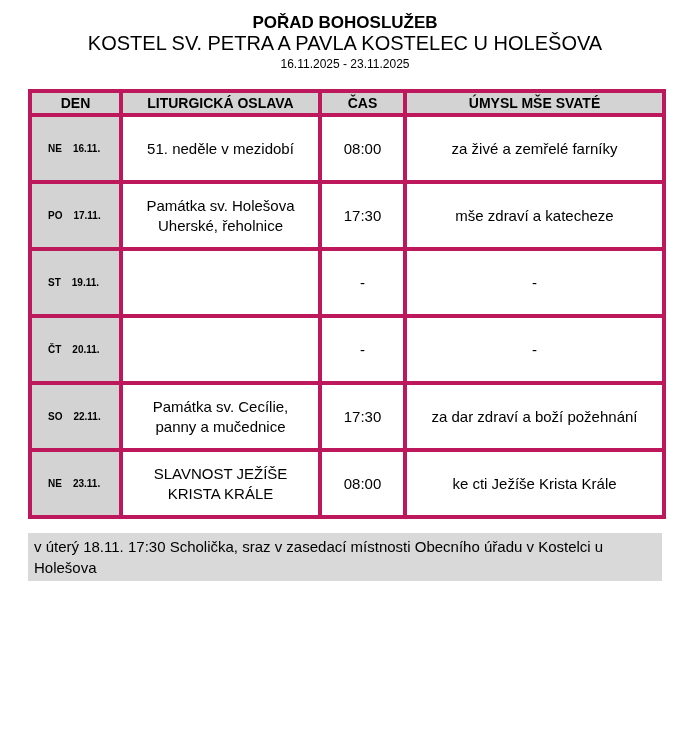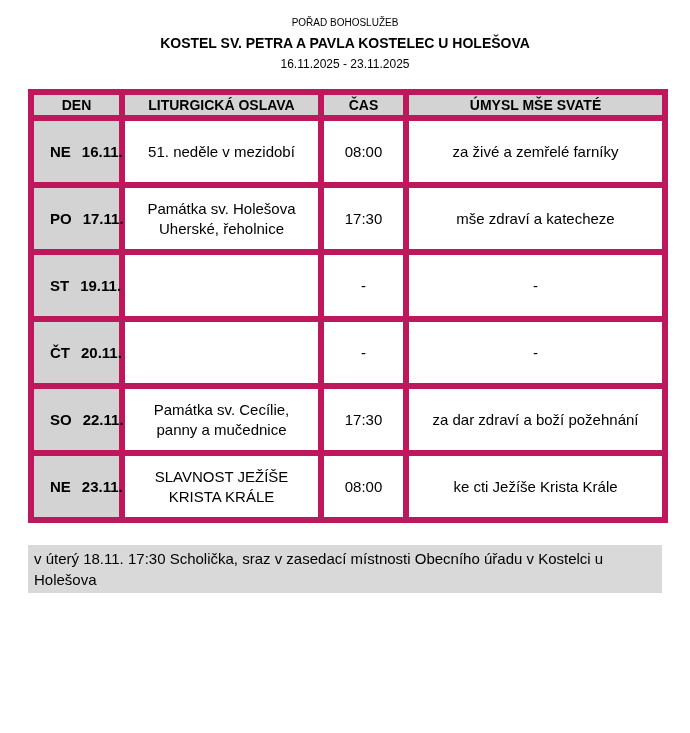--- a/index.html
+++ b/index.html
@@ -10,68 +10,68 @@
     color: #000000;
     font-family: "Liberation Sans", sans-serif;
   }
   .page {
     width: 690px;
     height: 733px;
     padding: 8px 28px 0 28px;
     position: relative;
   }
   .titles { text-align: center; margin-top: 4px; }
-  .title-line1 { font-size: 10px; font-weight: normal; line-height: 21px; }
-  .title-line2 { font-size: 14px; font-weight: bold; line-height: 21px; }
+  .title-line1 { font-size: 17px; font-weight: bold; line-height: 21px; }
+  .title-line2 { font-size: 20px; font-weight: normal; line-height: 21px; }
   .date-range  { font-size: 12px; font-weight: normal; line-height: 20px; }
 
   table.schedule {
     border-collapse: collapse;
     width: 634px;
     margin-top: 15px;
     border: 2px solid #000;
     table-layout: fixed;
   }
   table.schedule th,
   table.schedule td {
-    border: 6px solid #be185d;
+    border: 4px solid #be185d;
     padding: 2px 16px;
     vertical-align: middle;
   }
   table.schedule th {
     background: #d3d3d3;
     font-size: 14px;
     font-weight: bold;
     height: 23px;
     text-align: center;
   }
   col.c-den   { width: 91px; }
   col.c-osl   { width: 199px; }
   col.c-cas   { width: 85px; }
   col.c-umysl { width: 259px; }
 
   tr.data-row { height: 67px; }
   td.day-cell {
     background: #d3d3d3;
     font-weight: bold;
-    font-size: 15px;
+    font-size: 10px;
     text-align: left;
     padding-left: 7px;
   }
   td.day-cell .day-date { margin-left: 11px; }
   td.celebration-cell,
   td.time-cell,
   td.intention-cell {
     font-size: 15px;
     text-align: center;
     line-height: 20px;
   }
   .footer-note {
     width: 634px;
-    margin-top: 22px;
+    margin-top: 14px;
     background: #d9d9d9;
     font-size: 15px;
     line-height: 21px;
     padding: 3px 6px;
     text-align: left;
   }
 </style>
 </head>
 <body>
 

